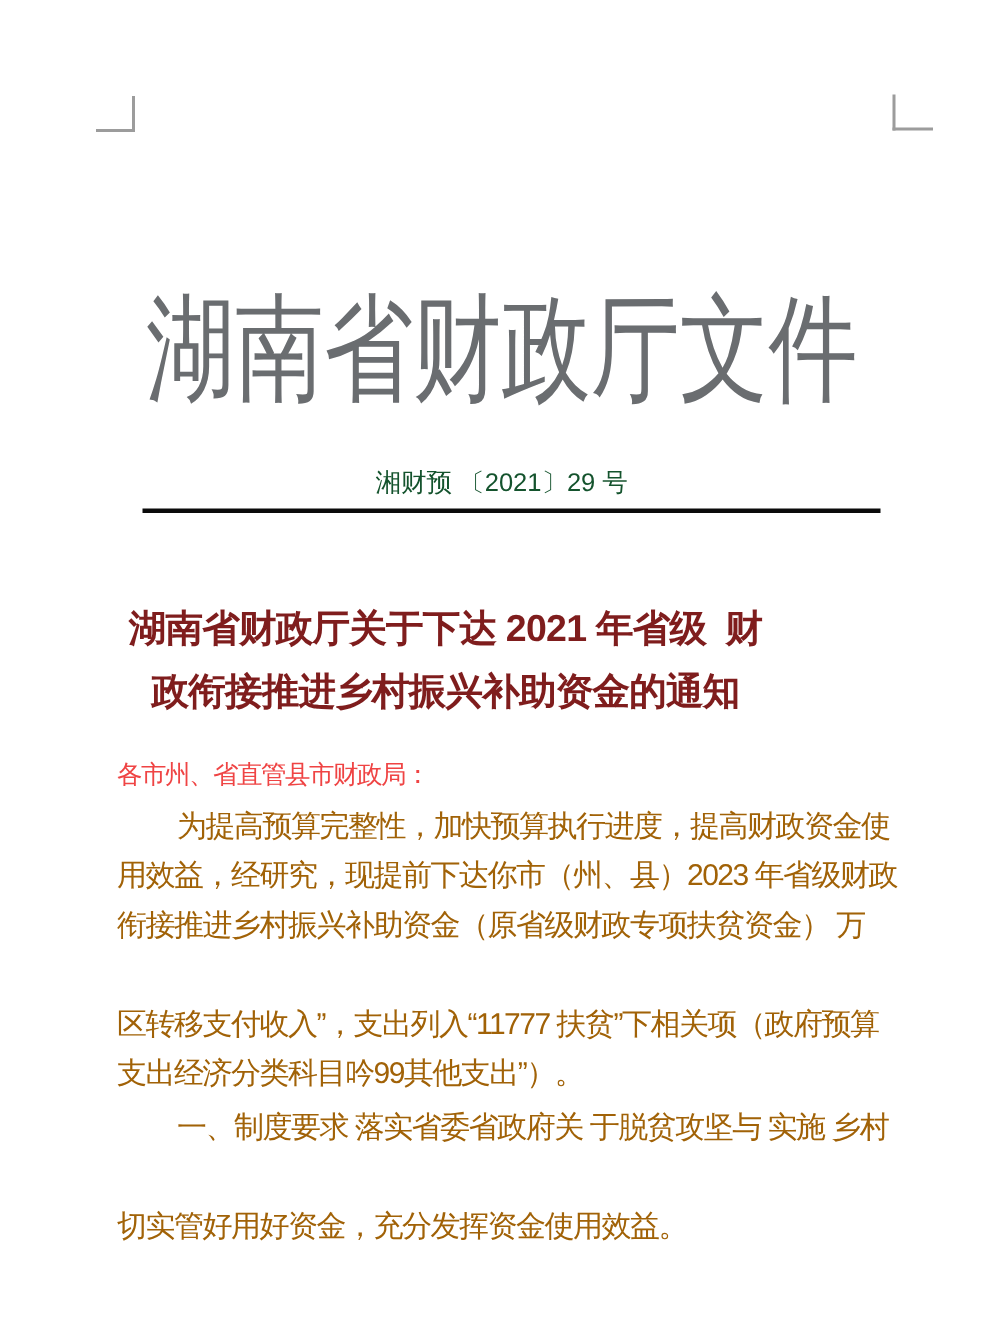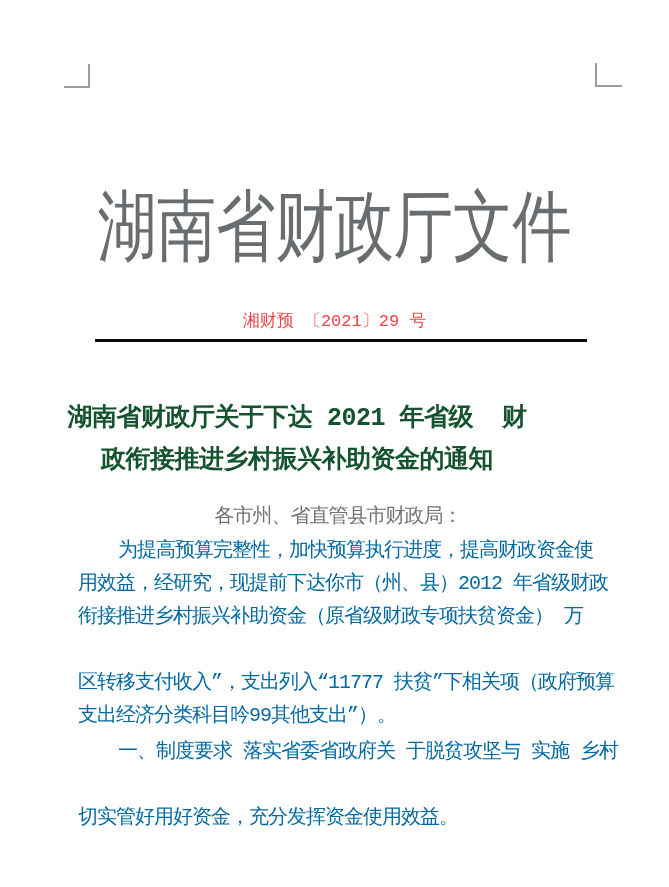--- a/index.html
+++ b/index.html
@@ -1,21 +1,21 @@
 <!DOCTYPE html>
 <html><head>
 <meta charset="utf-8">
 <style>
   html,body{margin:0;padding:0;background:#ffffff;}
   .page{
     position:relative;
     width:669px;height:887px;
     background:#ffffff;
     overflow:hidden;
-    font-family:Liberation Mono, monospace;
+    font-family:Liberation Sans, sans-serif;
   }
   
   .mark{position:absolute;}
   .mark-tl{
     left:64px;top:64px;width:24px;height:22px;
     border-right:2px solid #9c9c9c;border-bottom:2px solid #9c9c9c;
   }
   .mark-tr{
     left:595px;top:63px;width:25px;height:22px;
     border-left:2px solid #9c9c9c;border-bottom:2px solid #9c9c9c;
@@ -29,47 +29,47 @@
     white-space:pre;
     transform:scaleX(0.76);
     transform-origin:center;
     letter-spacing:0px;
   }
   
   .docnum{
     position:absolute;left:0;top:311px;width:669px;
     text-align:center;
     font-size:17px;line-height:22px;
-    color:#ef4444;
+    color:#14532d;
     white-space:pre;
   }
   
   .rule{
     position:absolute;left:95px;top:339px;width:492px;height:3px;
     background:#0b0b0b;
   }
   
   .title{
     position:absolute;left:0;top:398px;width:594px;margin:0;
     text-align:center;
     font-size:25px;font-weight:bold;
-    color:#14532d;
+    color:#7f1d1d;
     letter-spacing:-0.5px;
   }
   .tline{display:block;line-height:42px;white-space:pre;}
   
   .salutation{
     position:absolute;left:78px;top:504px;width:520px;
-    font-size:20px;line-height:26px;letter-spacing:-1px;
-    color:#737373;white-space:pre;text-align:center;
+    font-size:17px;line-height:26px;letter-spacing:-1px;
+    color:#ef4444;white-space:pre;
   }
   .bline{
     position:absolute;left:78px;width:534px;height:26px;
     font-size:20px;line-height:26px;letter-spacing:-1px;
-    color:#0369a1;white-space:pre;
+    color:#a16207;white-space:pre;
   }
   .indent{padding-left:40px;}
   .l1{top:538px}.l2{top:571px}.l3{top:604px}.l4{top:637px}.l5{top:670px}
   .l6{top:703px}.l7{top:739px}.l8{top:772px}.l9{top:805px}
 </style>
 </head>
 <body>
 
 <div class="page">
 
@@ -83,20 +83,20 @@
   <div class="rule"></div>
 
   <h1 class="title">
     <span class="tline">湖南省财政厅关于下达 2021 年省级  财</span>
     <span class="tline">政衔接推进乡村振兴补助资金的通知</span>
   </h1>
 
   <div class="salutation">各市州、省直管县市财政局：</div>
 
   <div class="bline l1 indent">为提高预算完整性，加快预算执行进度，提高财政资金使</div>
-  <div class="bline l2">用效益，经研究，现提前下达你市（州、县）2012 年省级财政</div>
+  <div class="bline l2">用效益，经研究，现提前下达你市（州、县）2023 年省级财政</div>
   <div class="bline l3">衔接推进乡村振兴补助资金（原省级财政专项扶贫资金） 万</div>
   <div class="bline l5">区转移支付收入”，支出列入“11777 扶贫”下相关项（政府预算</div>
   <div class="bline l6">支出经济分类科目吟99其他支出”）。</div>
   <div class="bline l7 indent">一、制度要求 落实省委省政府关 于脱贫攻坚与 实施 乡村</div>
   <div class="bline l9">切实管好用好资金，充分发挥资金使用效益。</div>
 
 </div>
 
 </body></html>

